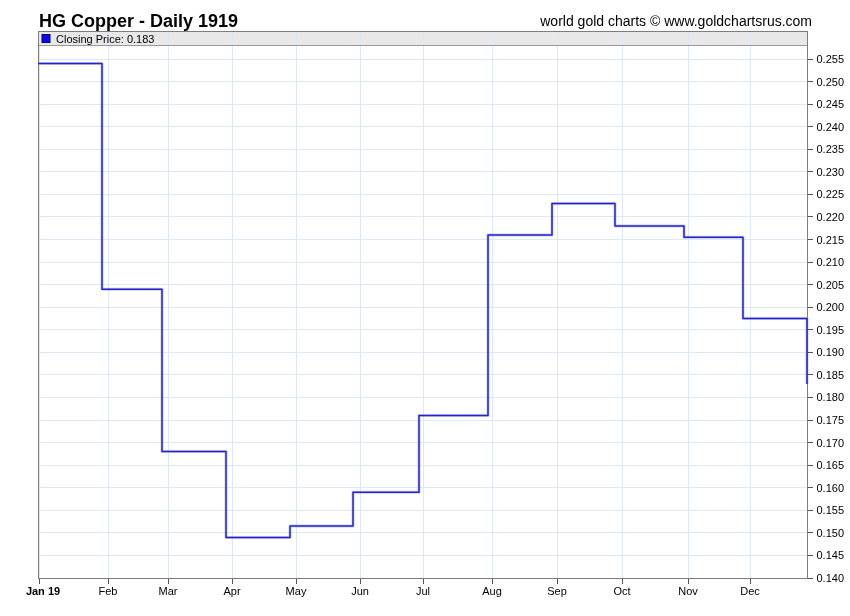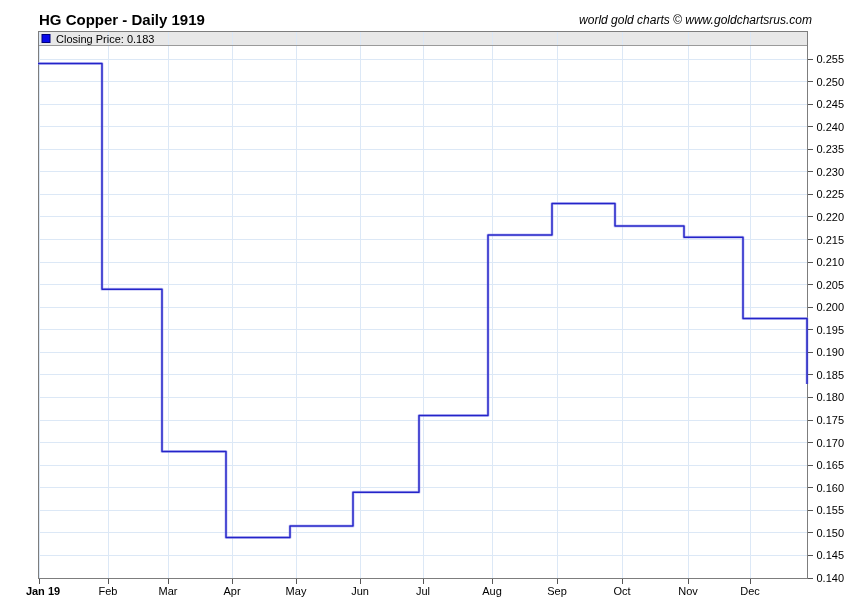--- a/index.html
+++ b/index.html
@@ -3,25 +3,25 @@
 <meta charset="utf-8">
 <style>
   html,body{margin:0;padding:0;}
   body{
     width:850px;height:616px;position:relative;overflow:hidden;
     background:#ffffff;font-family:"Liberation Sans",sans-serif;
     -webkit-font-smoothing:antialiased;
   }
   .page-title{
     position:absolute;left:39px;top:11px;
-    font-size:15px;font-weight:bold;color:#000;
+    font-size:18px;font-weight:bold;color:#000;
   }
   .copyright{
     position:absolute;right:38px;top:13px;
-    font-size:12px;color:#000;font-style:italic;
+    font-size:14px;color:#000;
   }
   svg text{font-family:"Liberation Sans",sans-serif;fill:#000;}
   .axis-label{font-size:11px;}
   .axis-label-bold{font-size:11px;font-weight:bold;}
   .legend-text{font-size:11px;}
 </style>
 </head>
 <body>
 
 <div class="page-title">HG Copper - Daily 1919</div>

